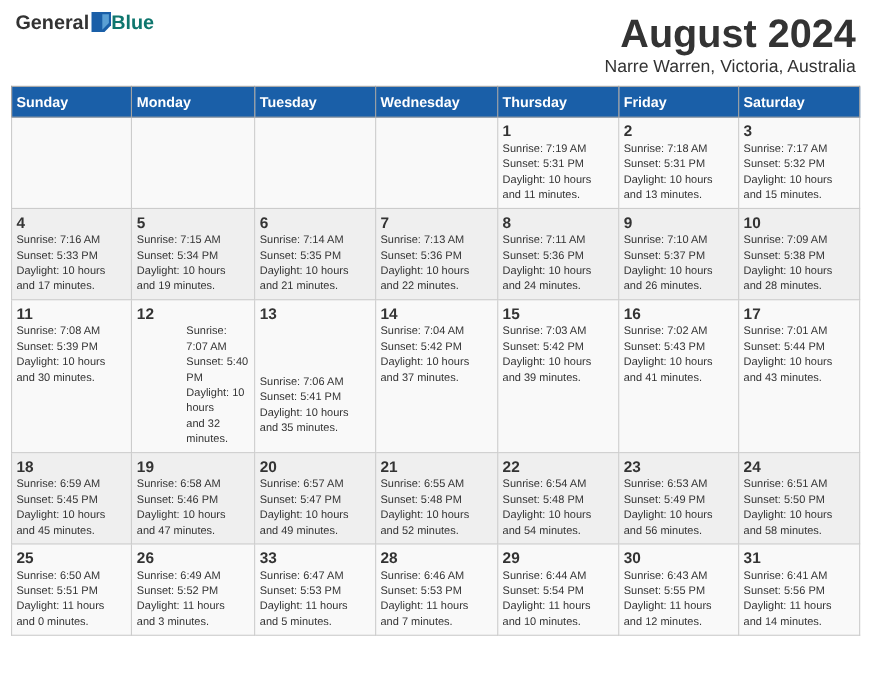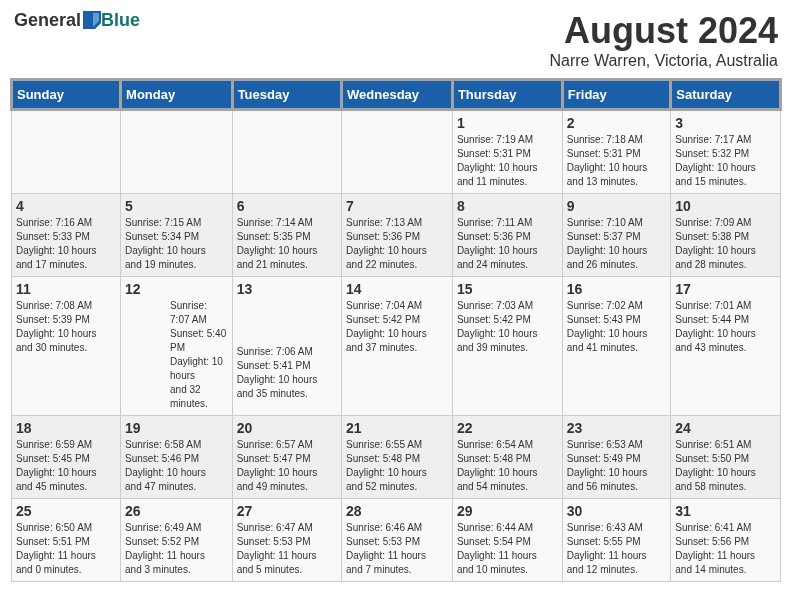--- a/index.html
+++ b/index.html
@@ -53,21 +53,21 @@
       width: 100%;
       border-collapse: collapse;
     }
     .calendar thead th {
       background: #1a5fa8;
       color: #fff;
       font-size: 13px;
       font-weight: bold;
       padding: 6px 4px;
       text-align: left;
-      border: 3px solid #a3a3a3;
+      border: 1px solid #a3a3a3;
     }
     .calendar tbody td {
       vertical-align: top;
       border: 1px solid #ccc;
       padding: 4px;
       font-size: 10px;
       color: #333;
       width: 113px;
       min-height: 80px;
       background: #fff;
@@ -316,21 +316,21 @@
 and 0 minutes.</div>
         </td>
         <td>
           <span class="day-number">26</span>
           <div class="day-info" style="white-space: pre-line;">Sunrise: 6:49 AM
 Sunset: 5:52 PM
 Daylight: 11 hours
 and 3 minutes.</div>
         </td>
         <td>
-          <span class="day-number">27</span>
+          <span class="day-number">33</span>
           <div class="day-info" style="white-space: pre-line;">Sunrise: 6:47 AM
 Sunset: 5:53 PM
 Daylight: 11 hours
 and 5 minutes.</div>
         </td>
         <td>
           <span class="day-number">28</span>
           <div class="day-info" style="white-space: pre-line;">Sunrise: 6:46 AM
 Sunset: 5:53 PM
 Daylight: 11 hours

